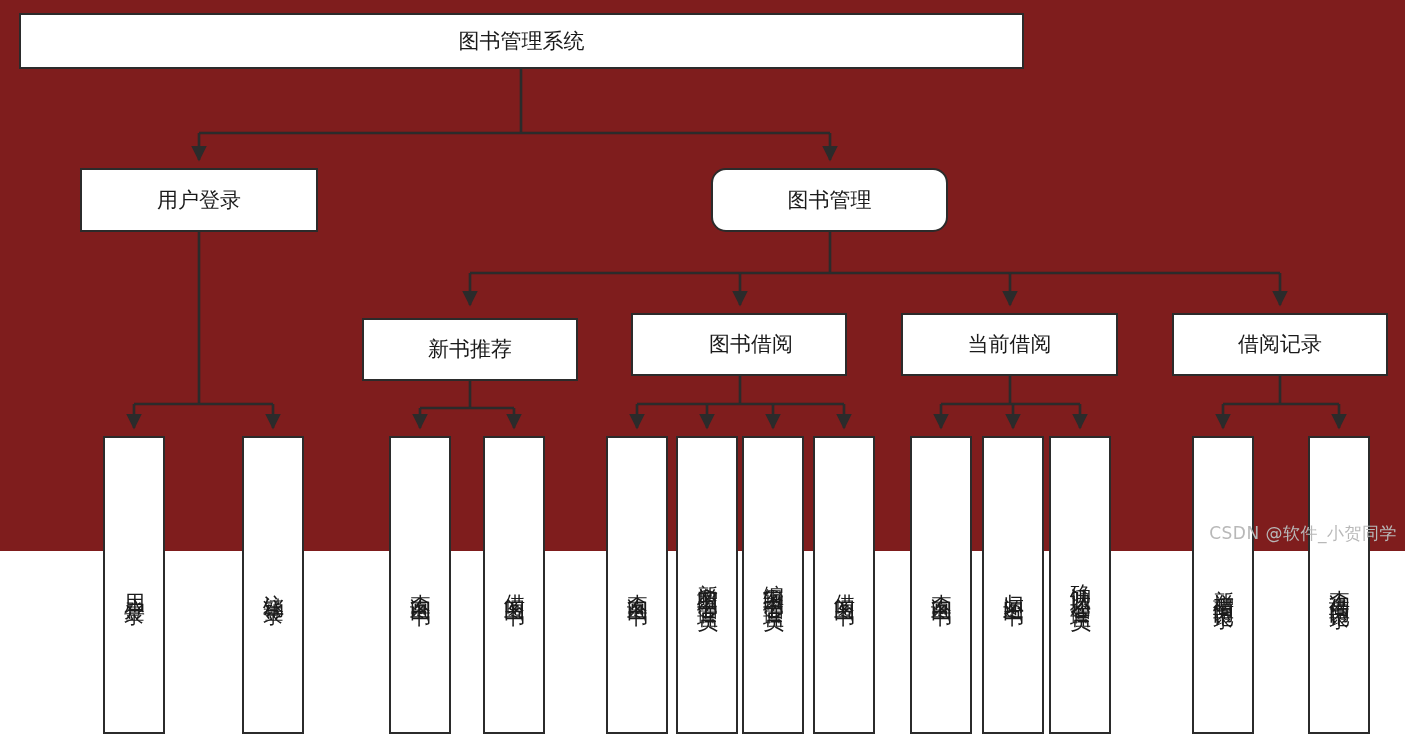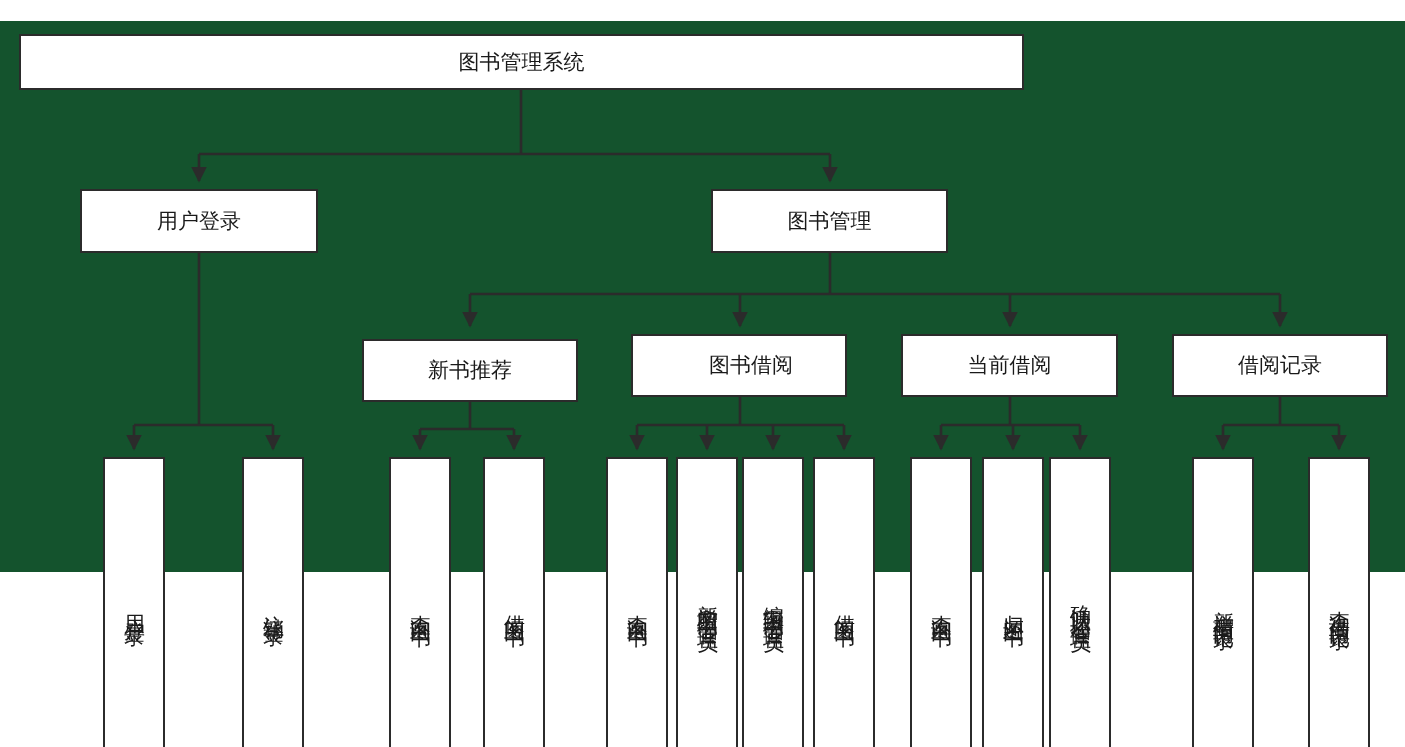--- a/index.html
+++ b/index.html
@@ -1,21 +1,21 @@
 <!DOCTYPE html>
 <html><head>
 <meta charset="utf-8">
 <title>图书管理系统 功能结构图</title>
 <style>
   html,body{margin:0;padding:0;background:#ffffff;}
   body{
     font-family:"DejaVu Sans","Liberation Sans",sans-serif;
     width:1405px;height:747px;overflow:hidden;position:relative;
   }
-  #diagram-root{position:relative;width:1405px;height:551px;background:#14532d;margin-top:21px;}
+  #diagram-root{position:relative;width:1405px;height:551px;background:#7f1d1d;}
   svg.edges{position:absolute;left:0;top:0;width:1405px;height:747px;}
   .node{
     position:absolute;box-sizing:border-box;
     background:#ffffff;border:2.4px solid #2b2b2b;
     display:flex;align-items:center;justify-content:center;
     color:#1a1a1a;
   }
   .node .label{
     display:block;text-align:center;line-height:1.18;
     white-space:pre;
@@ -91,21 +91,21 @@
     </g>
   </svg>
 
   <div id="nodes-layer">
       <div class="node horizontal" style="left: 19px; top: 13px; width: 1005px; height: 56px;">
         <span class="label">图书管理系统</span>
       </div>
       <div class="node horizontal" style="left: 80px; top: 168px; width: 238px; height: 64px;">
         <span class="label">用户登录</span>
       </div>
-      <div class="node horizontal" style="left: 711px; top: 168px; width: 237px; height: 64px;">
+      <div class="node horizontal" style="left: 711px; top: 168px; width: 237px; height: 64px; border-radius: 15px;">
         <span class="label">图书管理</span>
       </div>
       <div class="node horizontal" style="left: 362px; top: 318px; width: 216px; height: 63px; align-items: center;">
         <span class="label">新书推荐</span>
       </div>
       <div class="node horizontal" style="left: 631px; top: 313px; width: 216px; height: 63px; padding-left: 24px;">
         <span class="label">图书借阅</span>
       </div>
       <div class="node horizontal" style="left: 901px; top: 313px; width: 217px; height: 63px;">
         <span class="label">当前借阅</span>
@@ -147,13 +147,14 @@
         <span class="label">确认归还（管理员）</span>
       </div>
       <div class="node vertical" style="left: 1192px; top: 436px; width: 62px; height: 298px;">
         <span class="label">新增借阅记录</span>
       </div>
       <div class="node vertical" style="left: 1308px; top: 436px; width: 62px; height: 298px;">
         <span class="label">查询借阅记录</span>
       </div>
     </div>
 
+  <div class="watermark">CSDN @软件_小贺同学</div>
 </div>
 
 </body></html>

